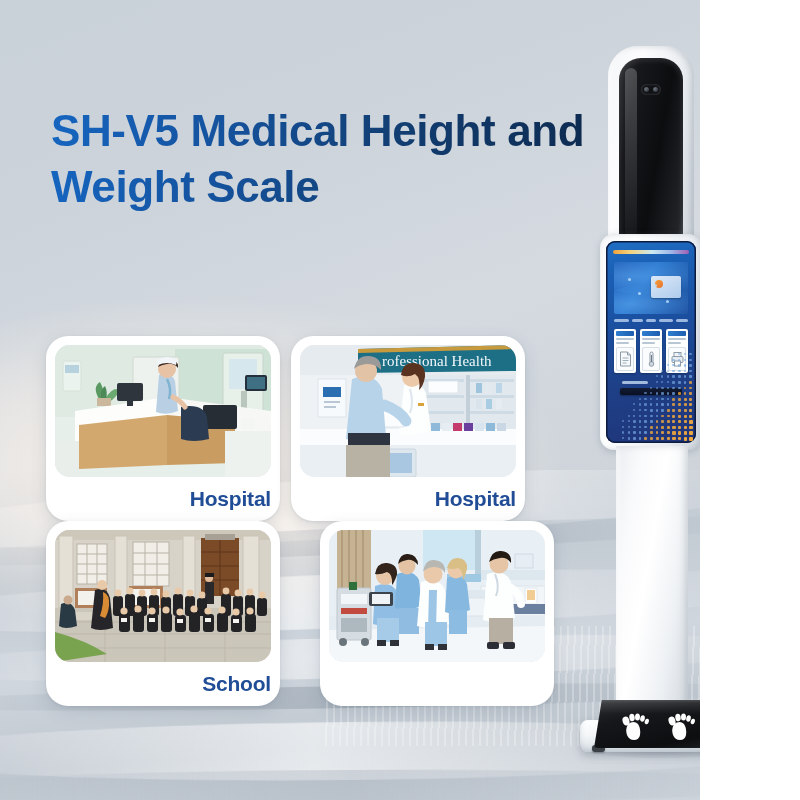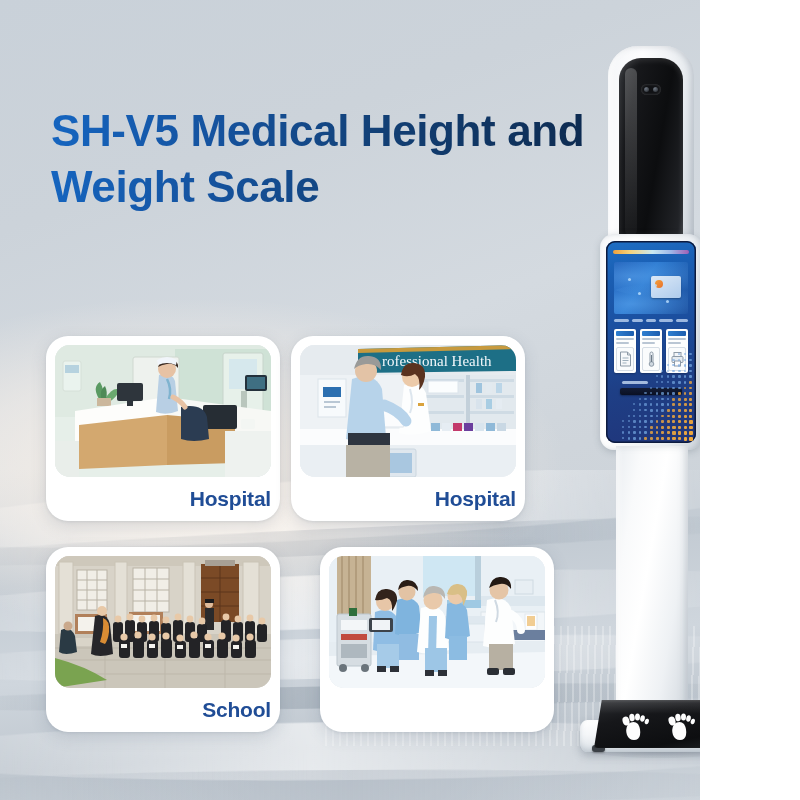--- a/index.html
+++ b/index.html
@@ -34,21 +34,21 @@
     font-size:44px;font-weight:bold;line-height:1.26;letter-spacing:-0.4px;
     background:linear-gradient(95deg,#1565c0 0%,#15539f 30%,#123f74 62%,#0d2a4f 100%);
     -webkit-background-clip:text;background-clip:text;color:transparent;
     -webkit-text-fill-color:transparent;}
   .subhead{position:absolute;left:52px;top:215px;width:500px;
     font-size:20.5px;line-height:1.62;color:#4b6478;font-weight:normal;}
 
   
   .cards{position:absolute;left:46px;top:336px;width:480px;}
   .crow{display:flex;gap:11px;}
-  .crow + .crow{margin-top:26px;gap:40px;}
+  .crow + .crow{gap:40px;}
   .card{width:234px;background:#fff;border-radius:22px;
     box-shadow:0 5px 16px rgba(70,90,110,.17),0 1px 3px rgba(70,90,110,.12);
     padding:9px 9px 0 9px;box-sizing:border-box;}
   .thumb{width:216px;height:132px;border-radius:15px;overflow:hidden;position:relative;background:#dde3e8;}
   .thumb svg{display:block;width:216px;height:132px;}
   .clabel{height:44px;line-height:44px;text-align:right;color:#204d96;
     font-size:21px;font-weight:bold;letter-spacing:-0.2px;}
 
   
   #device{position:absolute;left:564px;top:46px;width:190px;height:714px;}

